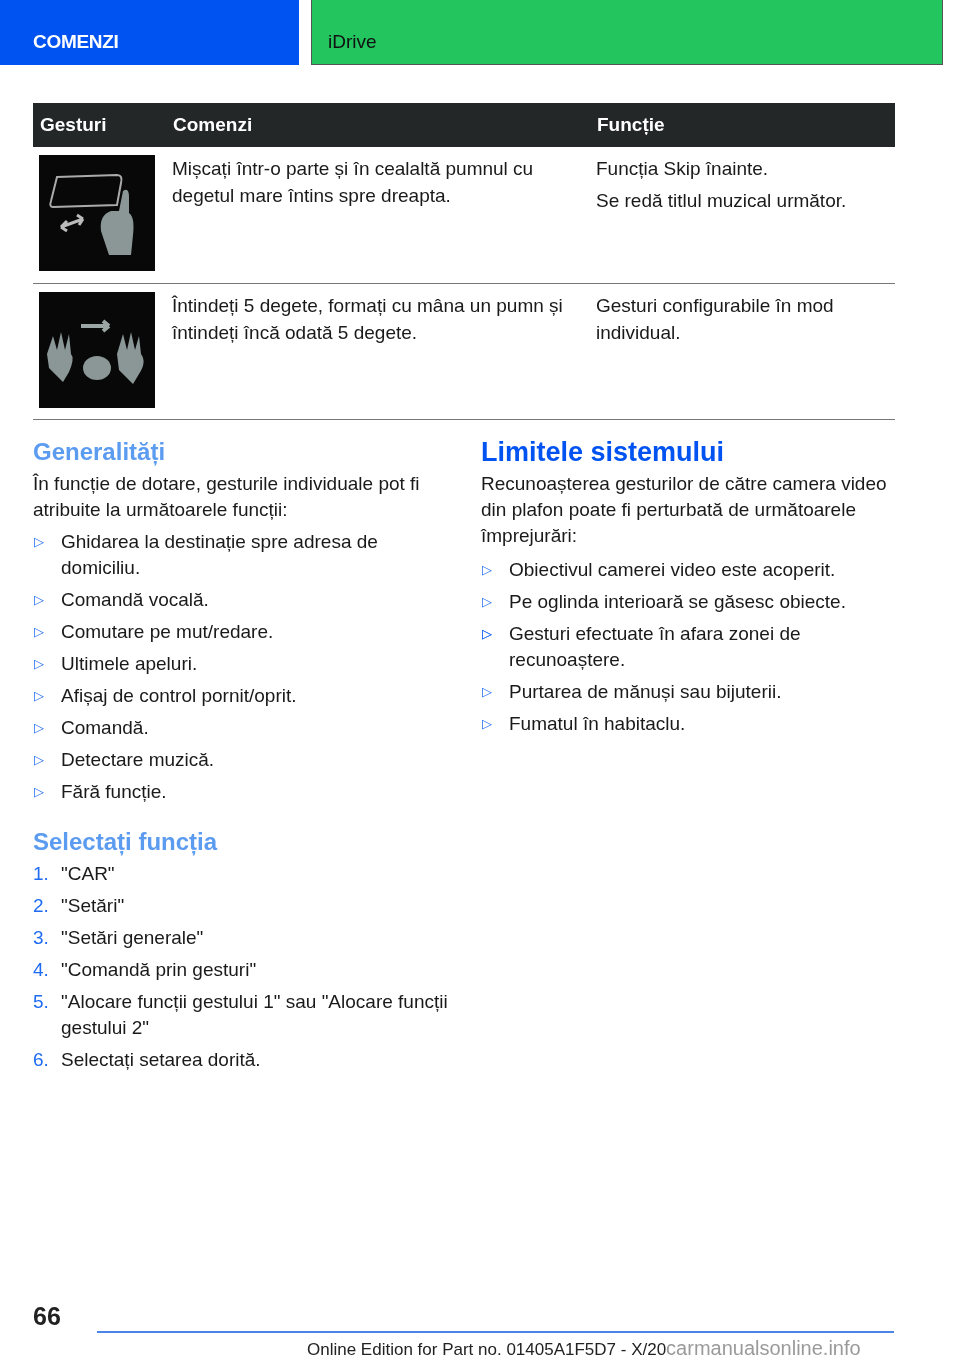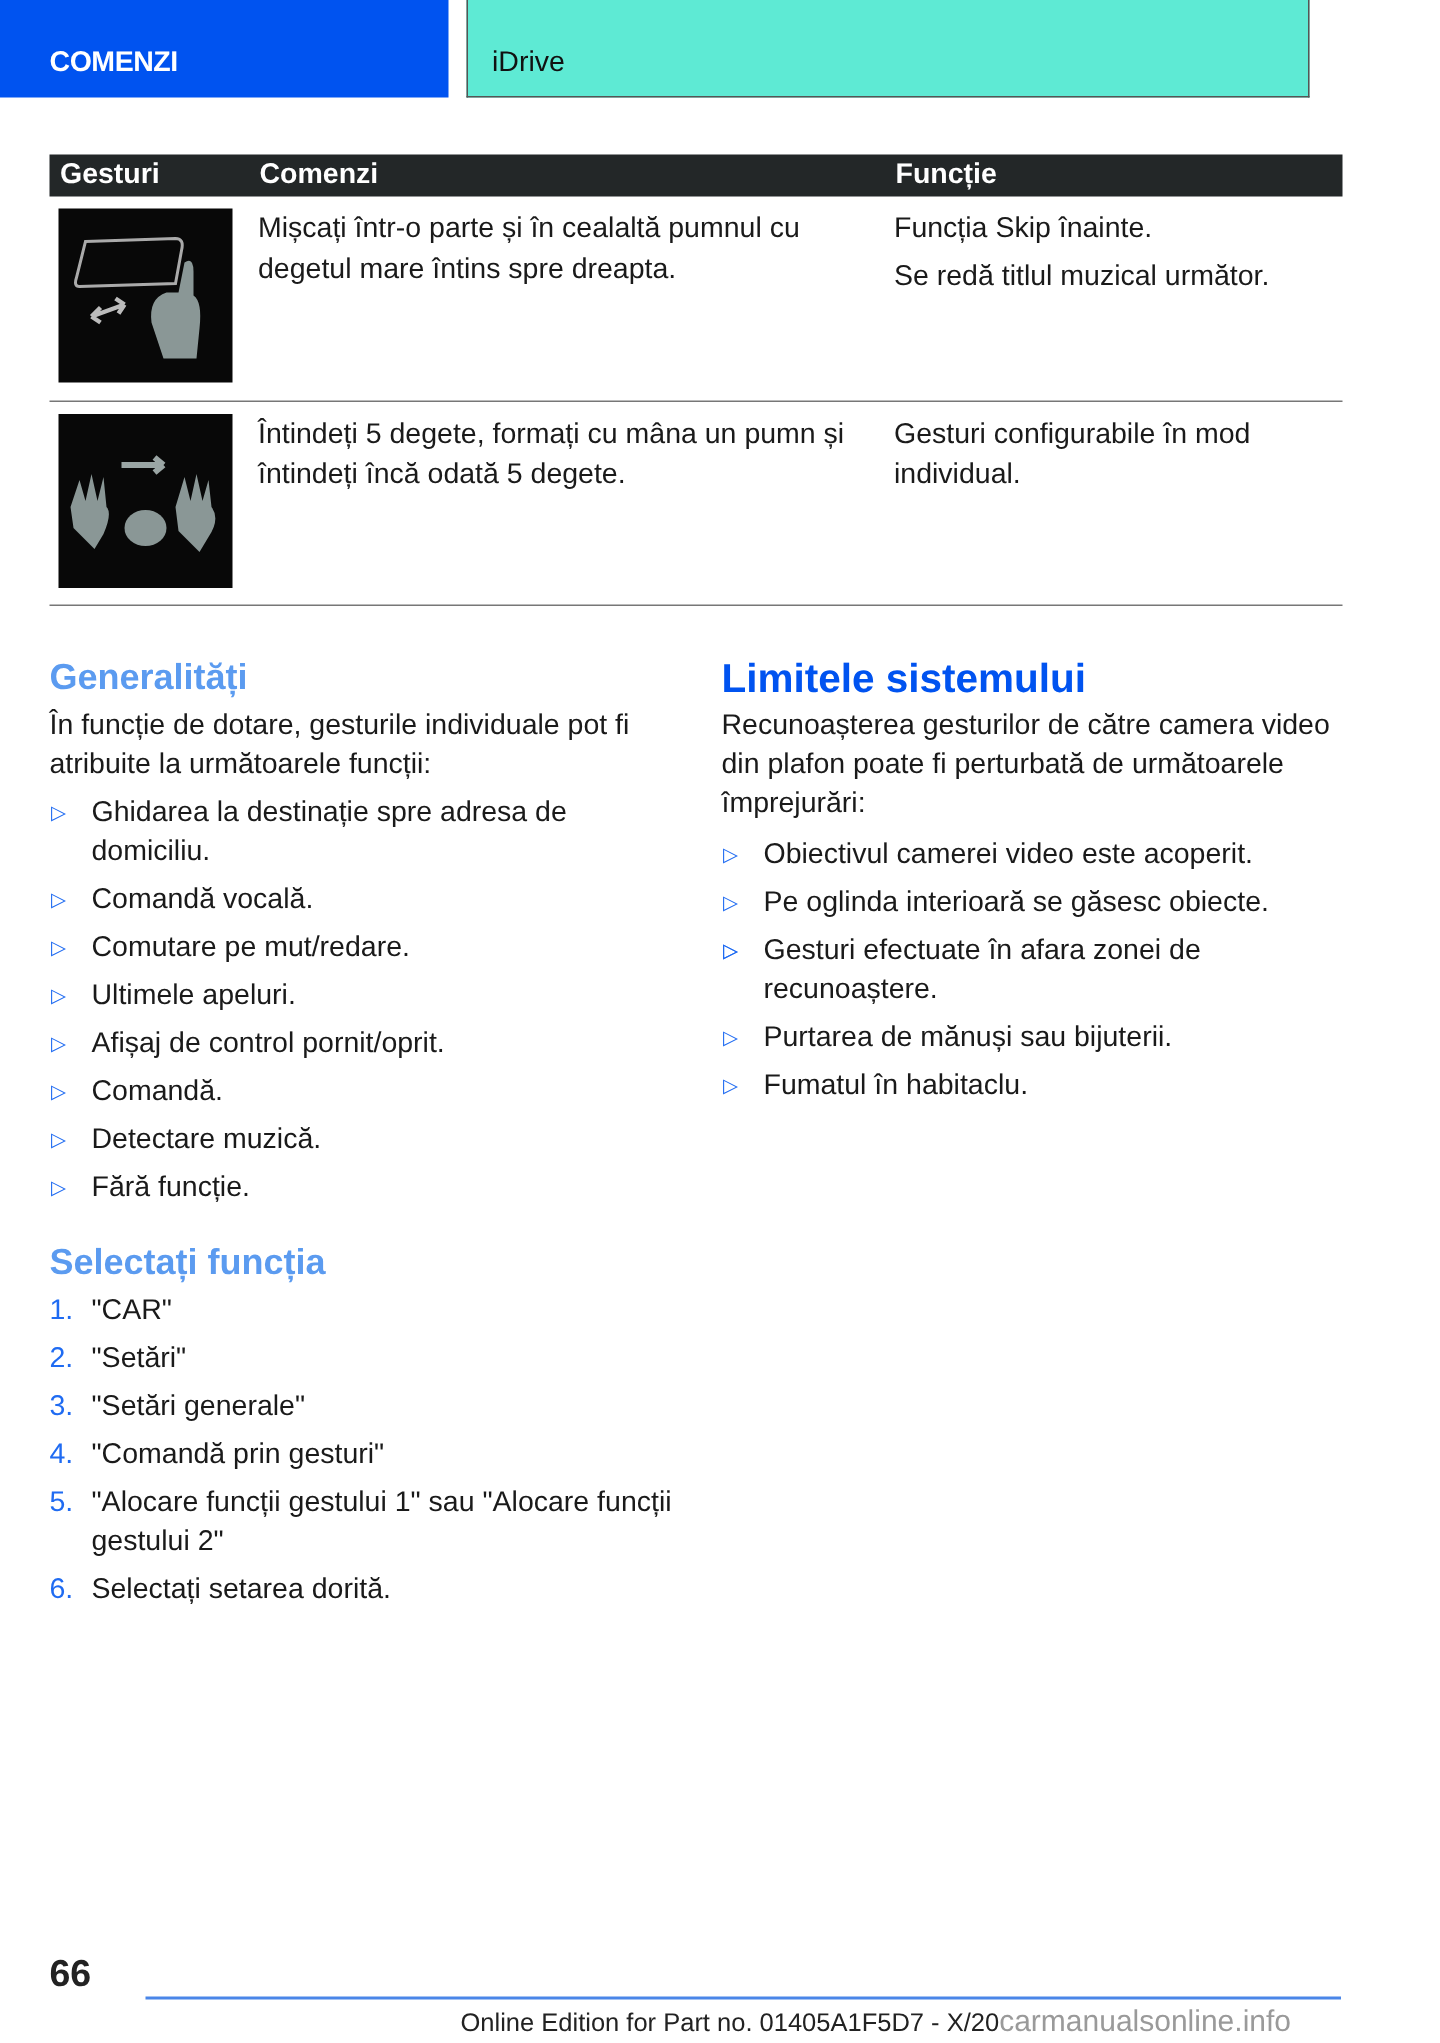--- a/index.html
+++ b/index.html
@@ -7,32 +7,32 @@
     width: 960px; height: 1362px; background: #ffffff; position: relative; overflow: hidden;
     font-family: "Liberation Sans", sans-serif; color: #1a1a1a;
   }
   .hdr-left {
     position: absolute; left: 0; top: 0; width: 299px; height: 65px; background: #0053f0;
   }
   .hdr-left span {
     position: absolute; left: 33px; top: 31px; color: #ffffff; font-weight: bold; font-size: 19px; letter-spacing: -0.3px;
   }
   .hdr-right {
-    position: absolute; left: 311px; top: 0; width: 562px; height: 65px;
-    border: 1px solid #555; border-top: none; background: #5eead4;
+    position: absolute; left: 311px; top: 0; width: 632px; height: 65px;
+    border: 1px solid #555; border-top: none; background: #22c55e;
   }
   .hdr-right span {
     position: absolute; left: 16px; top: 31px; font-size: 19px; color: #111;
   }
   table.gest {
     position: absolute; left: 33px; top: 103px; width: 862px; border-collapse: collapse;
   }
   table.gest th {
     background: #232728; color: #fff; text-align: left; font-size: 19px; font-weight: bold;
-    height: 28px; padding: 0 0 0 7px;
+    height: 44px; padding: 0 0 0 7px;
   }
   table.gest td {
     vertical-align: top; font-size: 19px; line-height: 27px; border-bottom: 1px solid #777;
     padding: 8px 6px 10px 6px; height: 136px;
   }
   table.gest td.img { width: 127px; padding: 8px 0 8px 6px; }
   .thumb { width: 116px; height: 116px; background: #080808; }
   .thumb svg { width: 116px; height: 116px; display: block; }
   td p { margin-bottom: 5px; }
   .col { position: absolute; width: 415px; }

